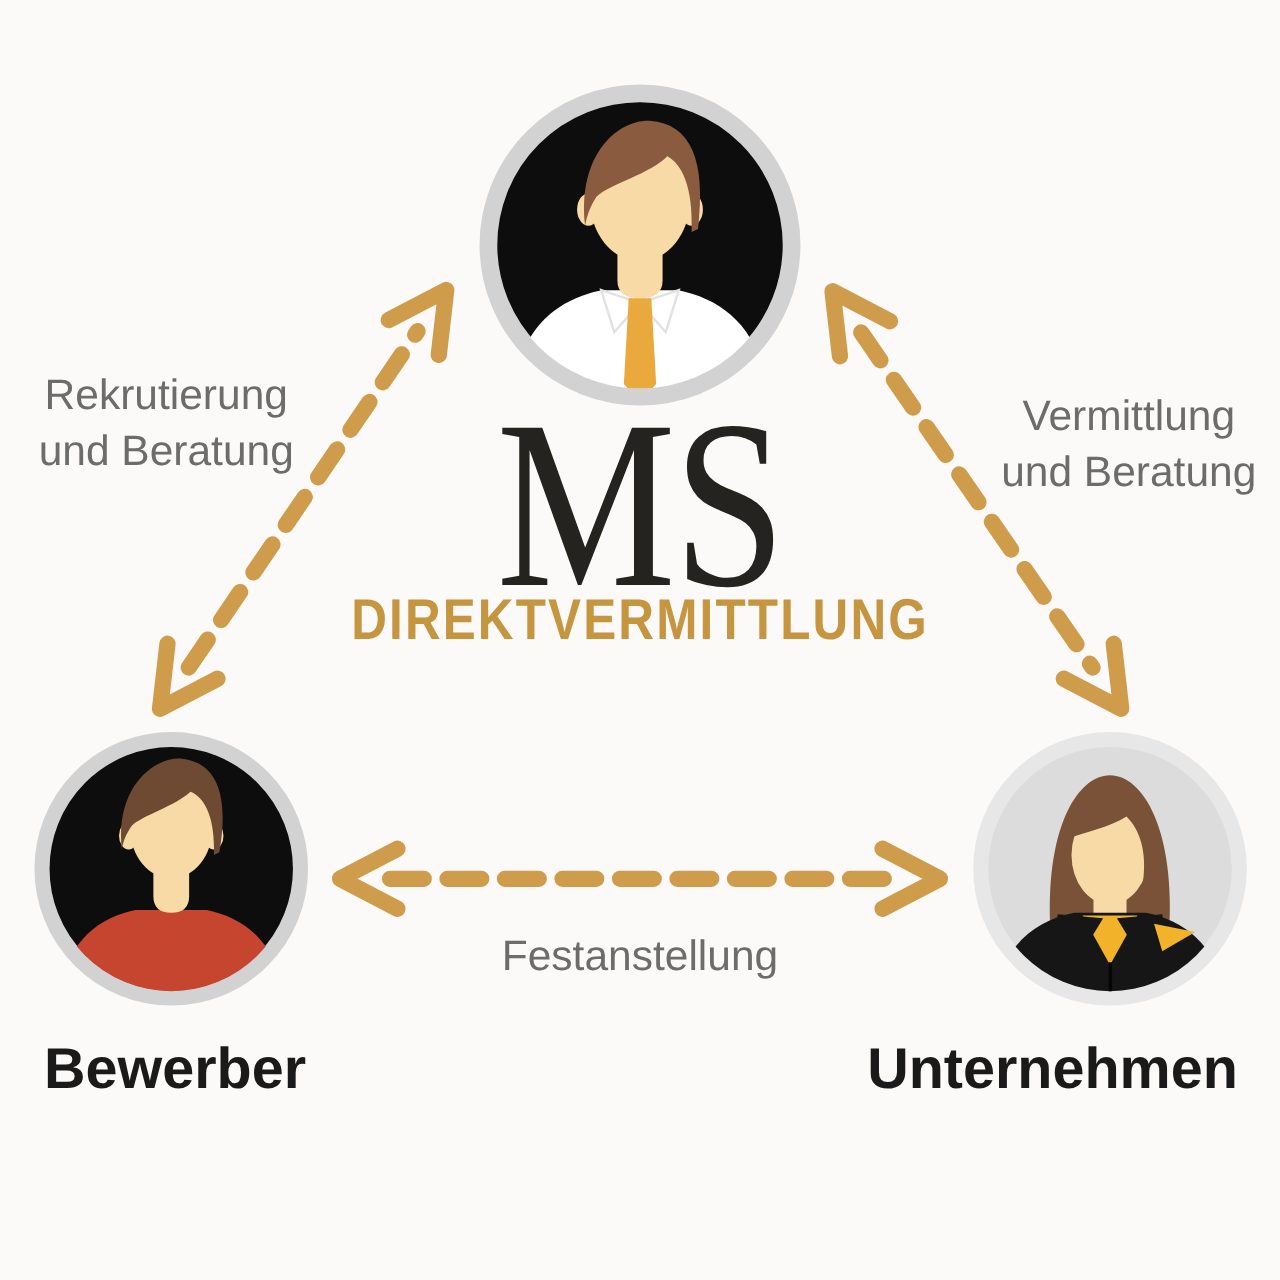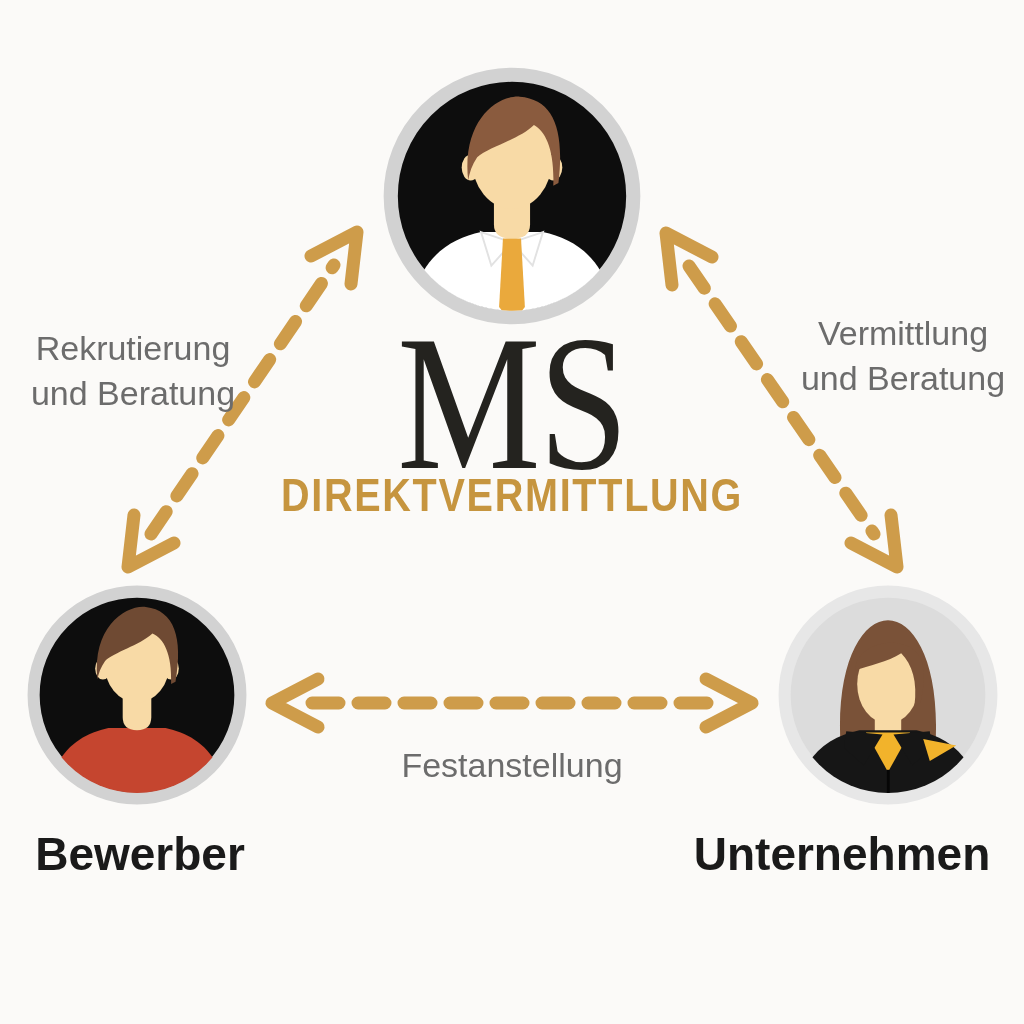--- a/index.html
+++ b/index.html
@@ -78,21 +78,21 @@
     white-space: nowrap;
   }
   .edge-label {
     position: absolute;
     text-align: center;
     font-size: 34px;
     line-height: 45px;
     color: var(--gray-text);
   }
   .edge-label span { display: block; }
-  .edge-left   { left: 0px;   top: 326px; width: 266px; }
+  .edge-left   { left: 0px;   top: 294px; width: 266px; }
   .edge-right  { left: 770px; top: 311px; width: 266px; }
   .edge-bottom { left: 0px; right: 0px; top: 743px; }
   .node-label {
     position: absolute;
     text-align: center;
     font-weight: bold;
     font-size: 46px;
     line-height: 1;
     color: var(--label-black);
     white-space: nowrap;

